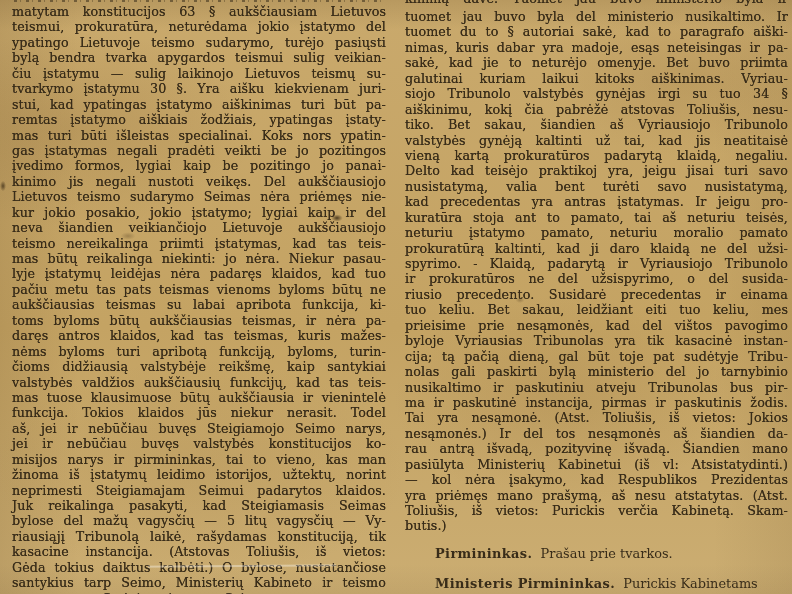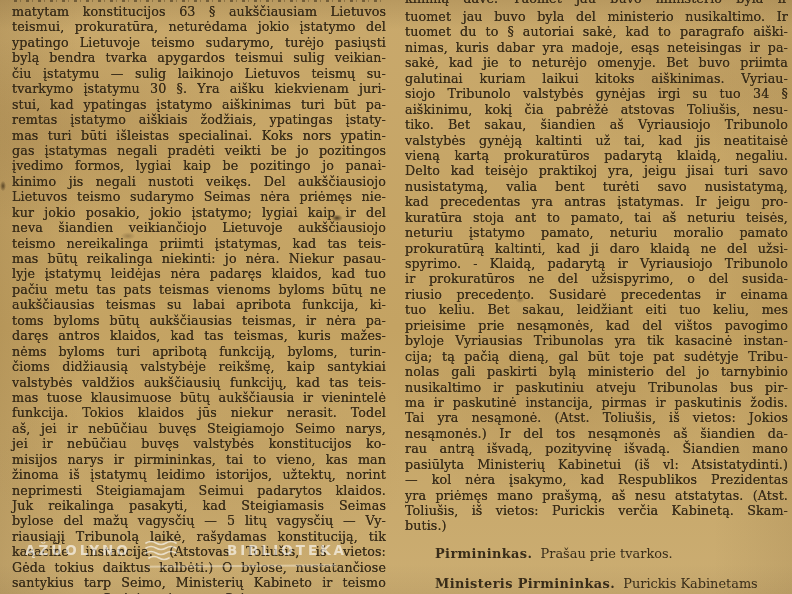--- a/index.html
+++ b/index.html
@@ -160,26 +160,14 @@
       <div class="line">— kol nėra įsakymo, kad Respublikos Prezidentas</div>
       <div class="line">yra priėmęs mano prašymą, aš nesu atstatytas. (Atst.</div>
       <div class="line">Toliušis, iš vietos: Purickis verčia Kabinetą. Skam-</div>
       <div class="line end">butis.)</div>
       <div class="speech"><span class="speaker">Pirmininkas.</span>&nbsp;&nbsp;<span>Prašau prie tvarkos.</span></div>
       <div class="speech speech-gap2"><span class="speaker">Ministeris Pirmininkas.</span>&nbsp;&nbsp;<span>Purickis Kabinetams</span></div>
     </div>
 
   <div class="stains"></div>
 
-  <div class="watermark">
-    <span class="wm-word wm-left">ĄŽUOLYNO</span>
-    <svg class="wm-emblem" width="40" height="24" viewBox="0 0 40 24">
-      <g fill="none" stroke="rgba(255,255,255,.62)" stroke-width="1.7" stroke-linecap="round">
-        <path d="M3 5  q5 -3 10 0 t10 0 t10 0"></path>
-        <path d="M3 10 q5 -3 10 0 t10 0 t10 0"></path>
-        <path d="M3 15 q5 -3 10 0 t10 0 t10 0"></path>
-        <path d="M6 20 q5 -3 10 0 t10 0"></path>
-      </g>
-    </svg>
-    <span class="wm-word wm-right">BIBLIOTEKA</span>
-  </div>
   <div class="wm-scratch"></div>
 </div>
 
 </body></html>

